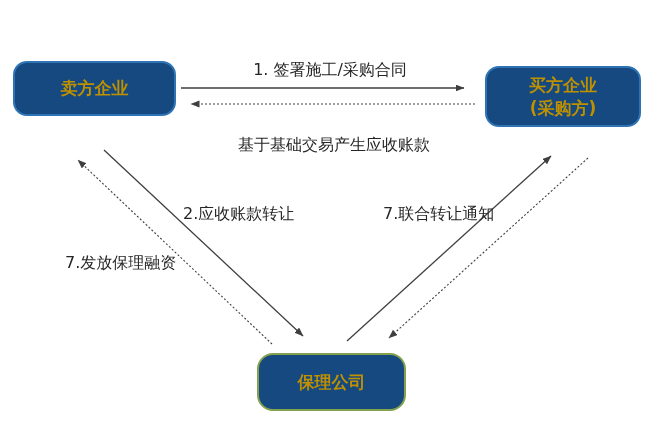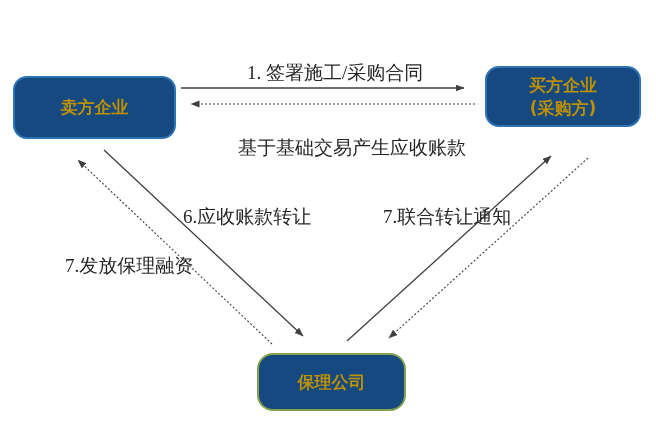--- a/index.html
+++ b/index.html
@@ -30,41 +30,40 @@
     font-size: 17px;
     line-height: 1.32;
     text-align: center;
     display: flex;
     flex-direction: column;
     justify-content: center;
     align-items: center;
     border-radius: 14px;
   }
   .node-seller {
-    left: 13px; top: 76px;
-    width: 163px; height: 63px;
+    left: 13px; top: 61px;
+    width: 163px; height: 55px;
     border: 2px solid #2E74B5;
   }
   .node-buyer {
     left: 485px; top: 66px;
     width: 156px; height: 61px;
     border: 2px solid #2E74B5;
   }
   .node-factor {
     left: 257px; top: 353px;
     width: 149px; height: 58px;
     border: 2px solid #84A24E;
     border-radius: 16px;
   }
   .edge-label {
     position: absolute;
-    font-size: 19px;
+    font-size: 16px;
     color: #262626;
     white-space: nowrap;
-    font-family: Liberation Serif, serif;
   }
   .lbl-step1      { left: 247px; top: 60px;  width: 166px; text-align: center; }
   .lbl-receivable { left: 238px; top: 116px; width: 170px; text-align: center; margin-top: 19px; }
   .lbl-step2      { left: 183px; top: 204px; }
   .lbl-step3      { left: 383px; top: 204px; }
   .lbl-step4      { left: 65px;  top: 253px; }
   .lbl-step5      { left: 490px; top: 257px; }
 </style>
 </head>
 <body>
@@ -99,17 +98,17 @@
     <span>买方企业</span>
     <span>(采购方)</span>
   </div>
 
   <div class="node node-factor">
     <span>保理公司</span>
   </div>
 
   <div class="edge-label lbl-step1">1. 签署施工/采购合同</div>
   <div class="edge-label lbl-receivable">基于基础交易产生应收账款</div>
-  <div class="edge-label lbl-step2">6.应收账款转让</div>
+  <div class="edge-label lbl-step2">2.应收账款转让</div>
   <div class="edge-label lbl-step3">7.联合转让通知</div>
   <div class="edge-label lbl-step4">7.发放保理融资</div>
 
 </div>
 
 </body></html>

